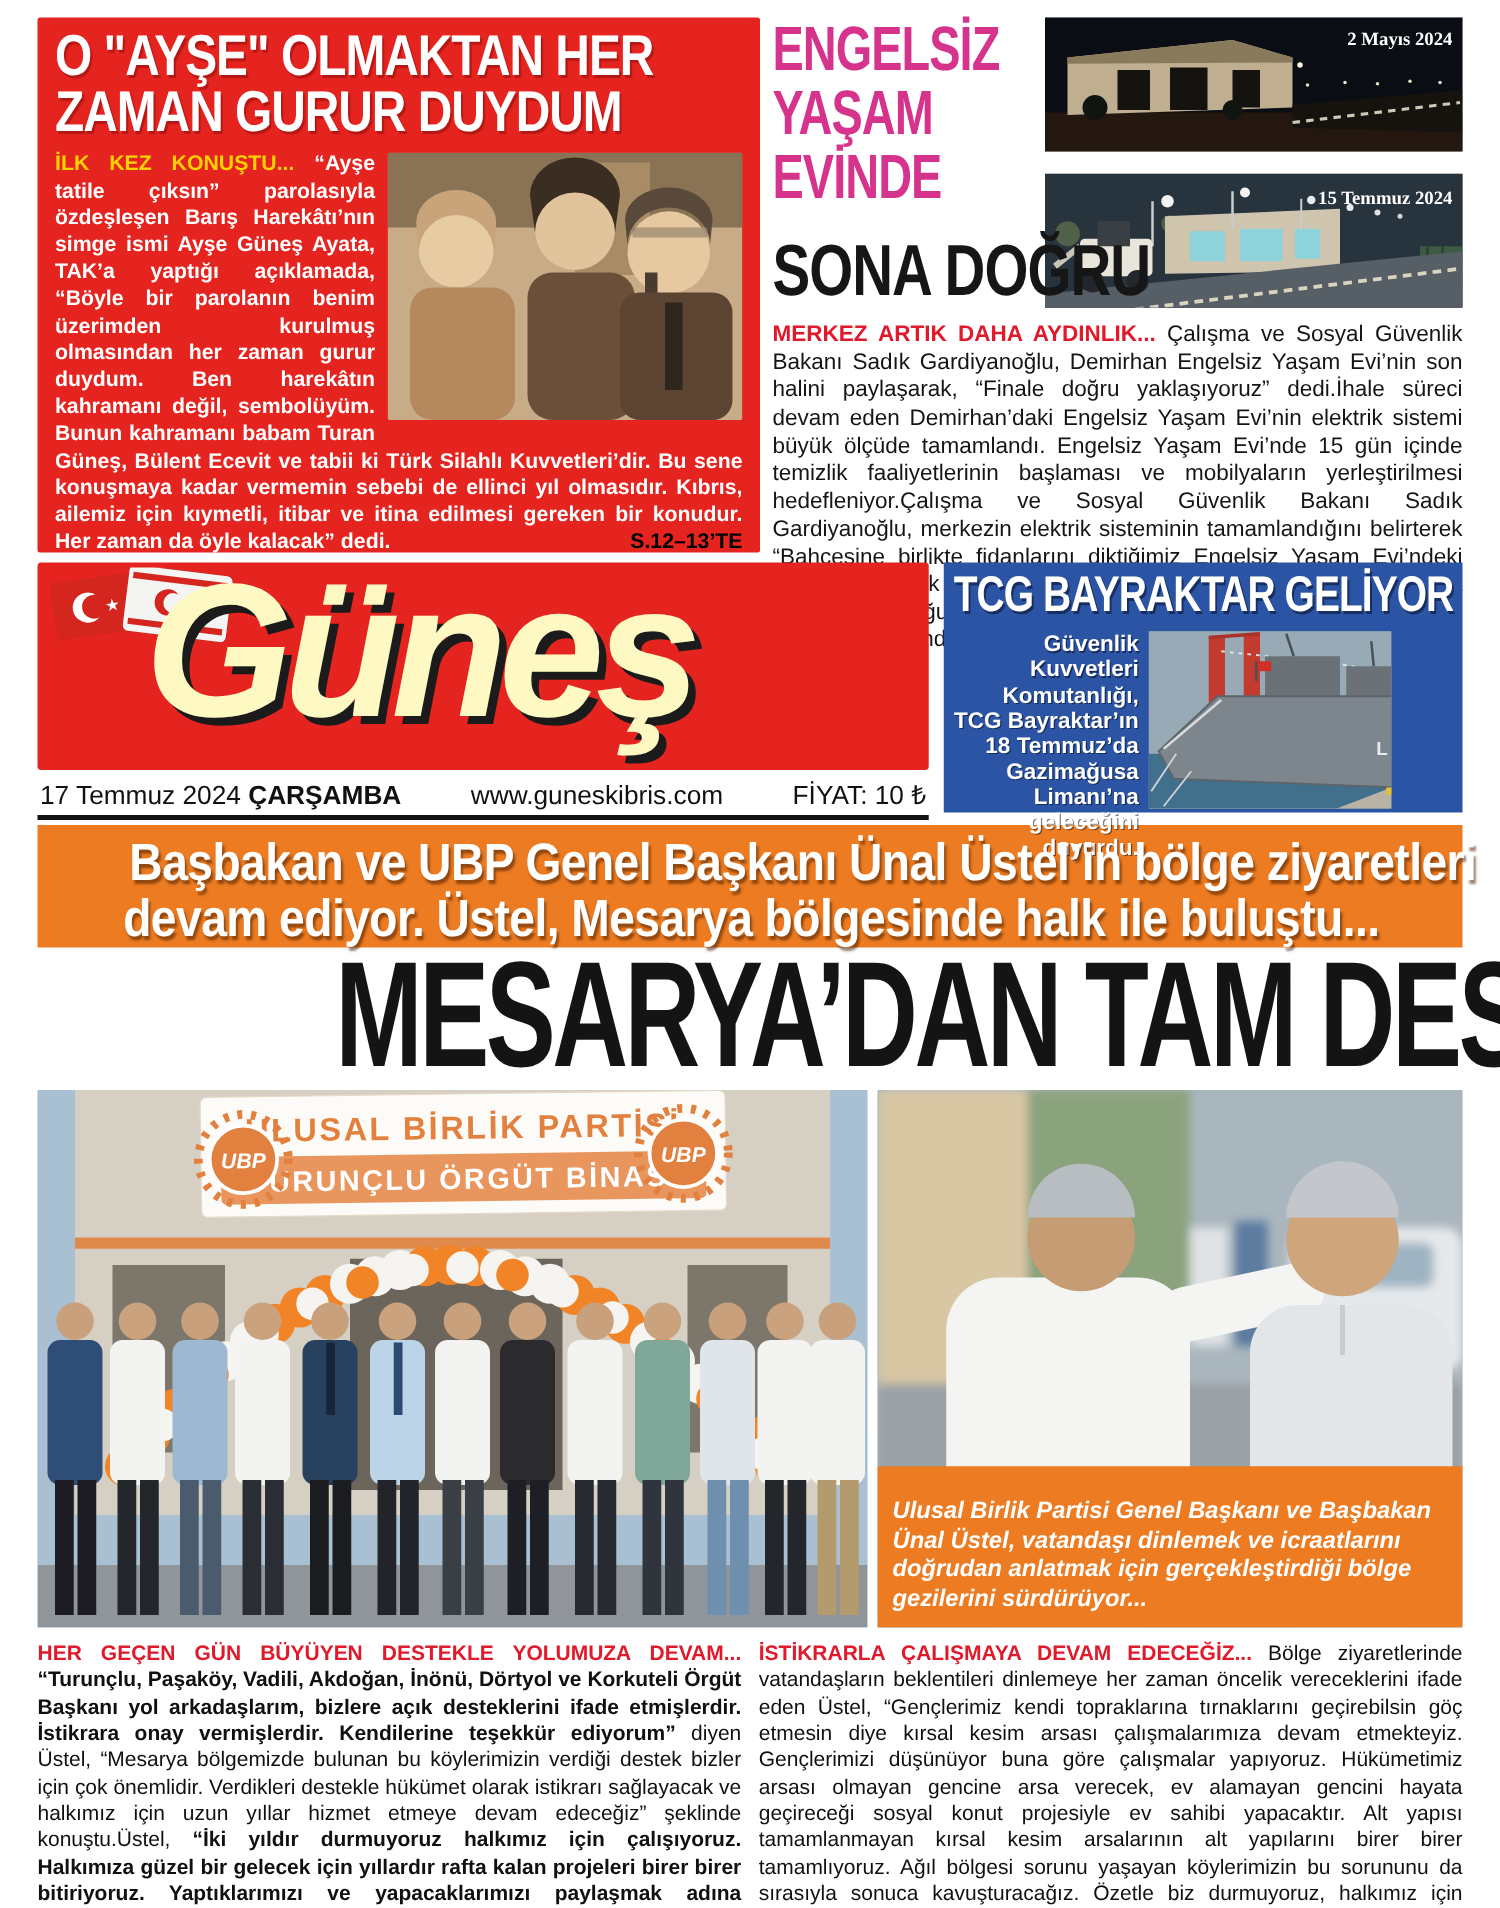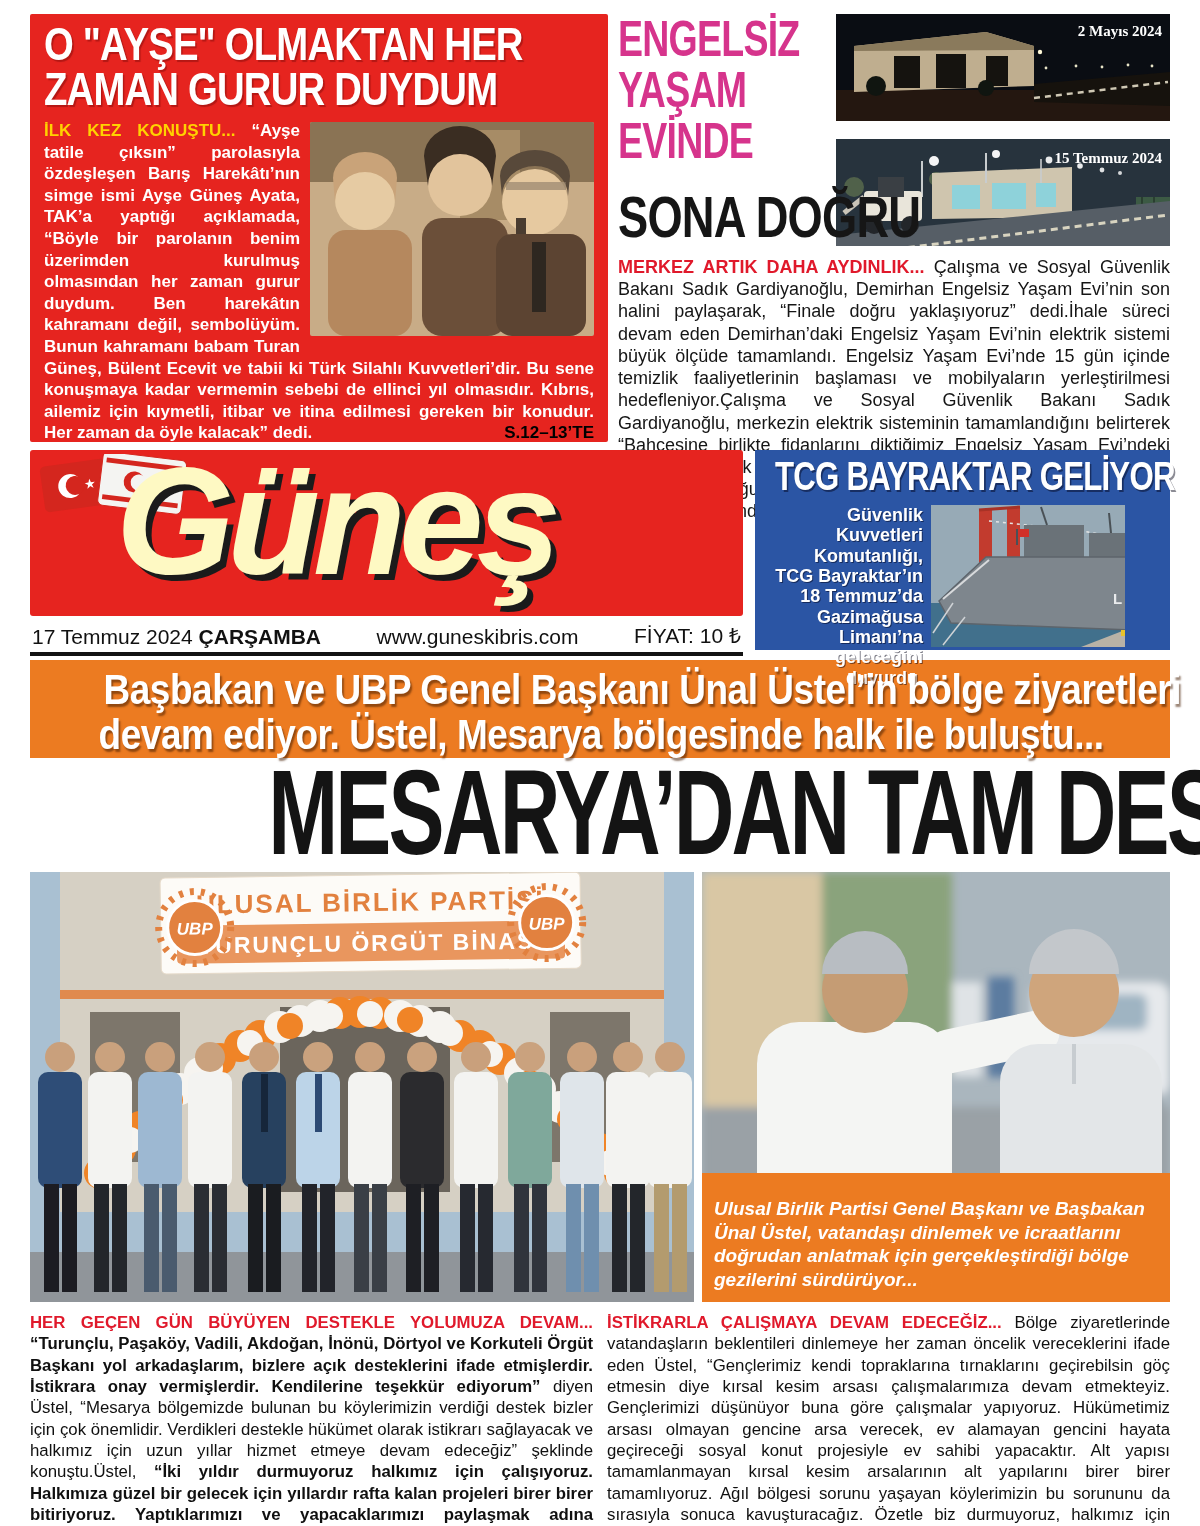--- a/index.html
+++ b/index.html
@@ -41,21 +41,21 @@
   .logo-box { position:relative; height:166px; background:#e6241f; border-radius:3px; overflow:hidden; }
   .tagline { position:absolute; top:8px; right:18px; color:#fff; font-weight:bold; font-style:italic;
        font-size:30px; letter-spacing:-0.5px; text-shadow:2px 2px 0 rgba(0,0,0,.85); }
   .logo { position:absolute; left:86px; top:-16px; color:#fef9c3; font-weight:bold; font-style:italic;
        font-size:152px; letter-spacing:-7px; text-shadow:6px 6px 0 #1b1b1b; }
   .flags { position:absolute; left:8px; top:4px; }
   .dateline { display:flex; justify-content:space-between; align-items:flex-end; font-size:21px; color:#111;
        padding:5px 2px 3px; border-bottom:4px solid #121212; }
   .dateline .day { font-weight:bold; }
 
-  .tcg-box { width:415px; background:#2b55a4; color:#fff; padding:4px 20px 6px; height:200px; }
+  .tcg-box { width:415px; background:#2b55a4; color:#fff; padding:4px 8px 6px; height:200px; }
   .tcg-head { font-size:40px; font-weight:bold; white-space:nowrap; transform:scaleX(0.78); transform-origin:0 0;
        text-shadow:2px 2px 0 rgba(0,0,20,.45); letter-spacing:-1px; }
   .tcg-body { display:flex; gap:8px; margin-top:6px; }
   .tcg-text { width:148px; font-weight:bold; font-size:18px; line-height:1.13; text-align:right;
        text-shadow:1px 1px 0 rgba(0,0,20,.5); }
   .tcg-photo { width:194px; height:142px; background:#97aab6; overflow:hidden; }
 
   
   .banner { margin-top:10px; background:#ec7b21; color:#fff; text-align:center; padding:8px 0 0;
        font-weight:bold; font-size:42px; line-height:1.07; letter-spacing:-0.5px;

